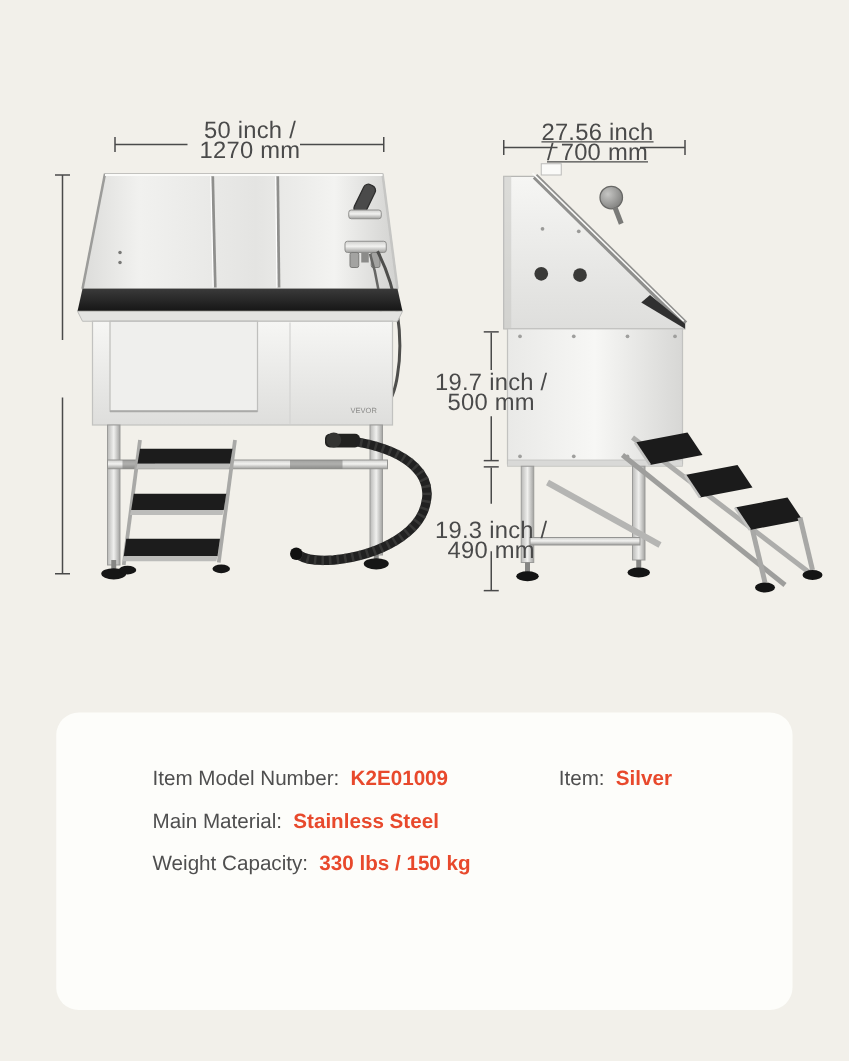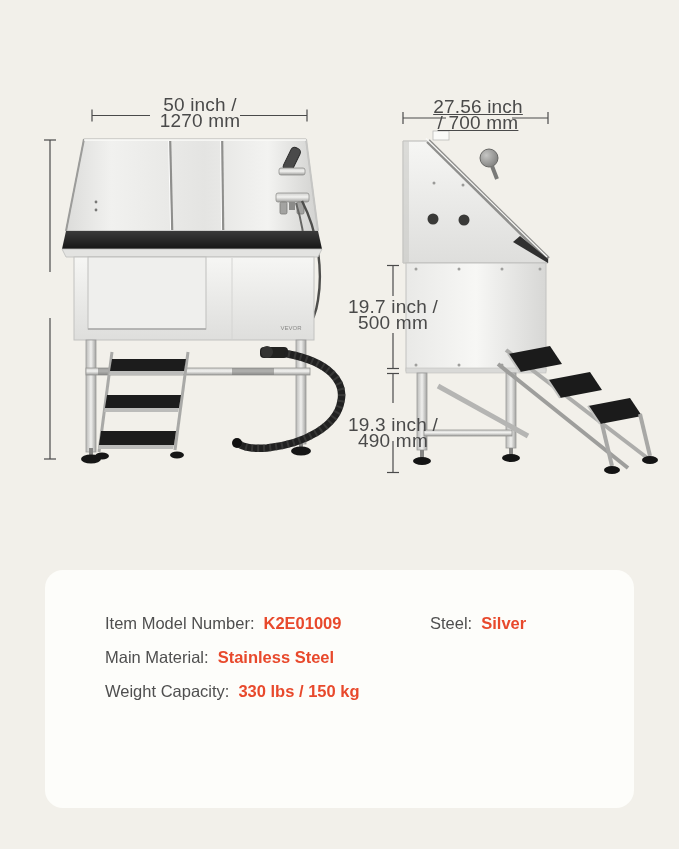--- a/index.html
+++ b/index.html
@@ -16,21 +16,21 @@
     position:absolute;
     font-size:19px;line-height:15.5px;
     color:#4a4a4a;text-align:center;
     letter-spacing:.2px;
   }
   
   .spec-card{
     position:absolute;left:45px;top:570px;width:589px;height:238px;
     background:#fdfdfa;border-radius:18px;
     box-sizing:border-box;
-    padding:36px 0 0 60px;
+    padding:36px 0 0 77px;
   }
   .spec-row{position:relative;height:34px;line-height:34px;font-size:16.5px;white-space:nowrap;}
   .spec-label{color:#4f4f4f;}
   .spec-value{color:#e8492c;font-weight:700;margin-left:9px;}
   .spec-pair2{position:absolute;left:325px;top:0;}
 </style>
 </head>
 <body>
 
 <div class="stage">
@@ -252,21 +252,21 @@
   </div>
   <div class="dim" style="left:338px;top:405px;width:110px;margin-top:12px;">
     <div>19.3 inch /</div>
     <div>490 mm</div>
   </div>
 
   <div class="spec-card">
     <div class="spec-row">
       <span class="spec-label">Item Model Number:</span><span class="spec-value">K2E01009</span>
       <span class="spec-pair2">
-        <span class="spec-label">Steel:</span><span class="spec-value">Silver</span>
+        <span class="spec-label">Item:</span><span class="spec-value">Silver</span>
       </span>
     </div>
     <div class="spec-row">
       <span class="spec-label">Main Material:</span><span class="spec-value">Stainless Steel</span>
     </div>
     <div class="spec-row">
       <span class="spec-label">Weight Capacity:</span><span class="spec-value">330 lbs / 150 kg</span>
     </div>
   </div>
 </div>

